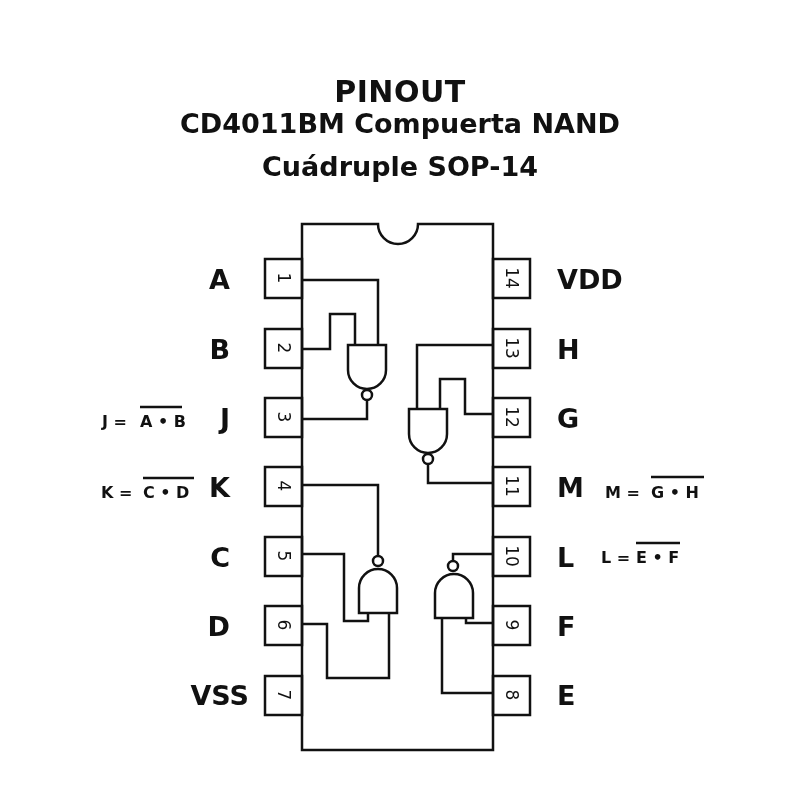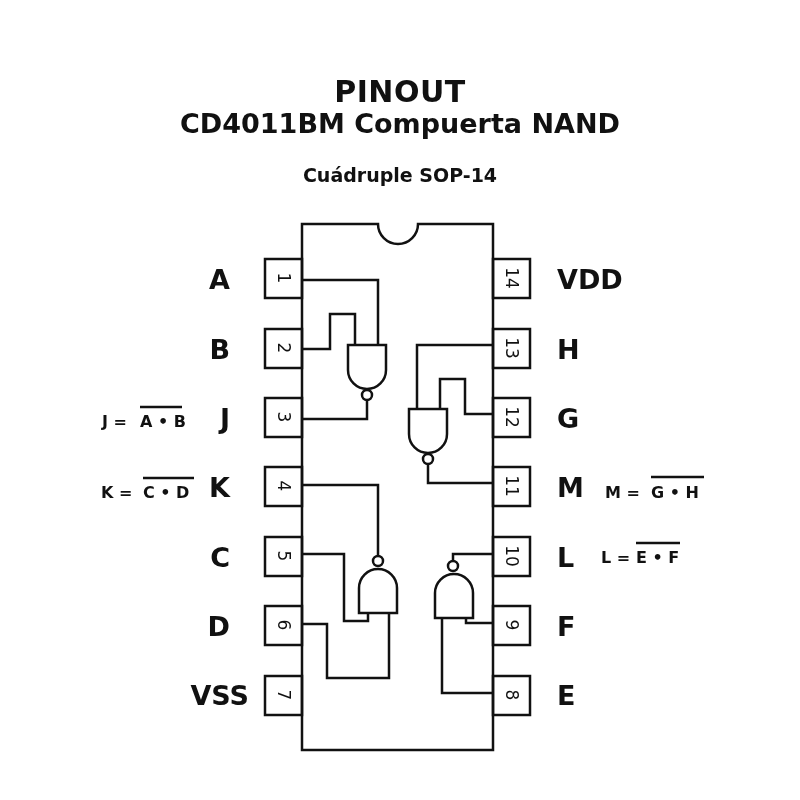--- a/index.html
+++ b/index.html
@@ -1,21 +1,21 @@
 <!DOCTYPE html>
 <html><head>
 <meta charset="utf-8">
 <style>
   html, body { margin:0; padding:0; background:#ffffff; }
   body { width:800px; height:800px; position:relative; overflow:hidden;
          font-family:"DejaVu Sans", sans-serif; color:#111; }
   .title { position:absolute; left:0; width:800px; text-align:center; font-weight:bold; color:#111; }
   #t1 { top:74px; font-size:30px; letter-spacing:0.5px; }
   #t2 { top:108px; font-size:27px; }
-  #t3 { top:164px; font-size:19px;text-align:center; }
+  #t3 { top:151px; font-size:27px;text-align:center; }
   svg { position:absolute; left:0; top:0; }
   .pinlabel { font-family:"DejaVu Sans", sans-serif; font-weight:bold; font-size:27px; fill:#111; }
   .pinnum { font-family:"DejaVu Sans", sans-serif; font-size:17px; fill:#111; }
   .eq { font-family:"DejaVu Sans", sans-serif; font-weight:bold; font-size:16px; fill:#111; }
   .line { stroke:#111; stroke-width:2.5; fill:none; }
   .gate { stroke:#111; stroke-width:2.5; fill:#fff; }
 </style>
 </head>
 <body>
 

